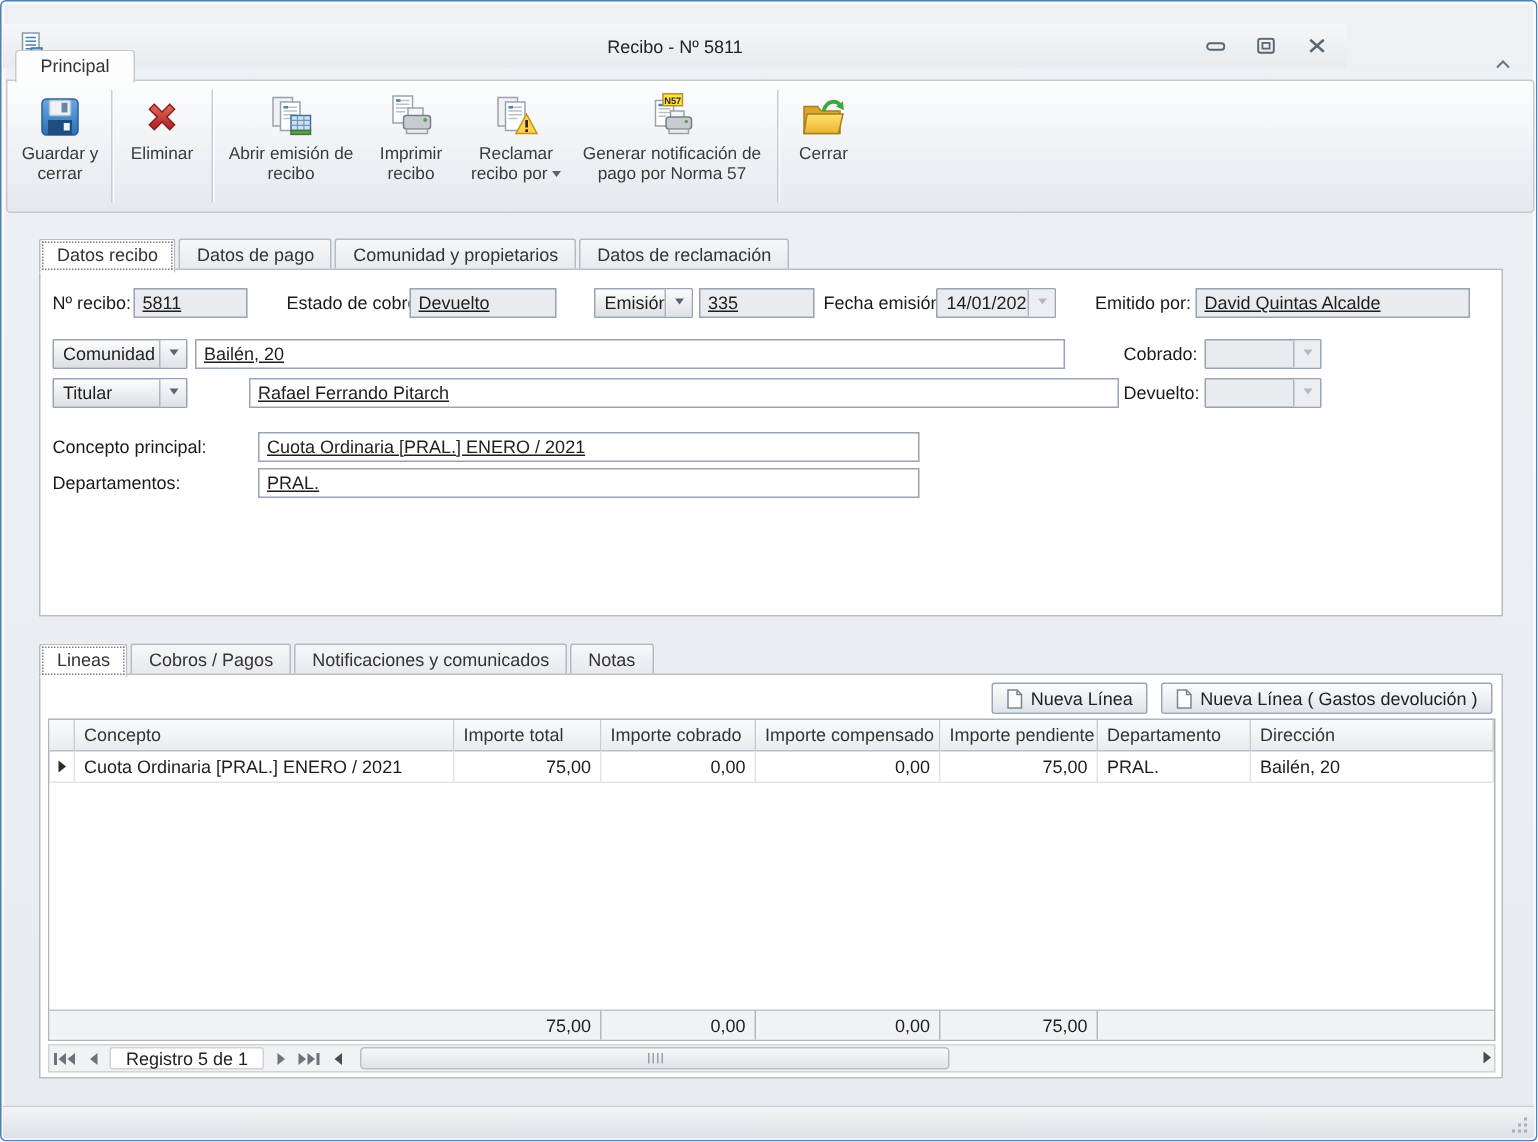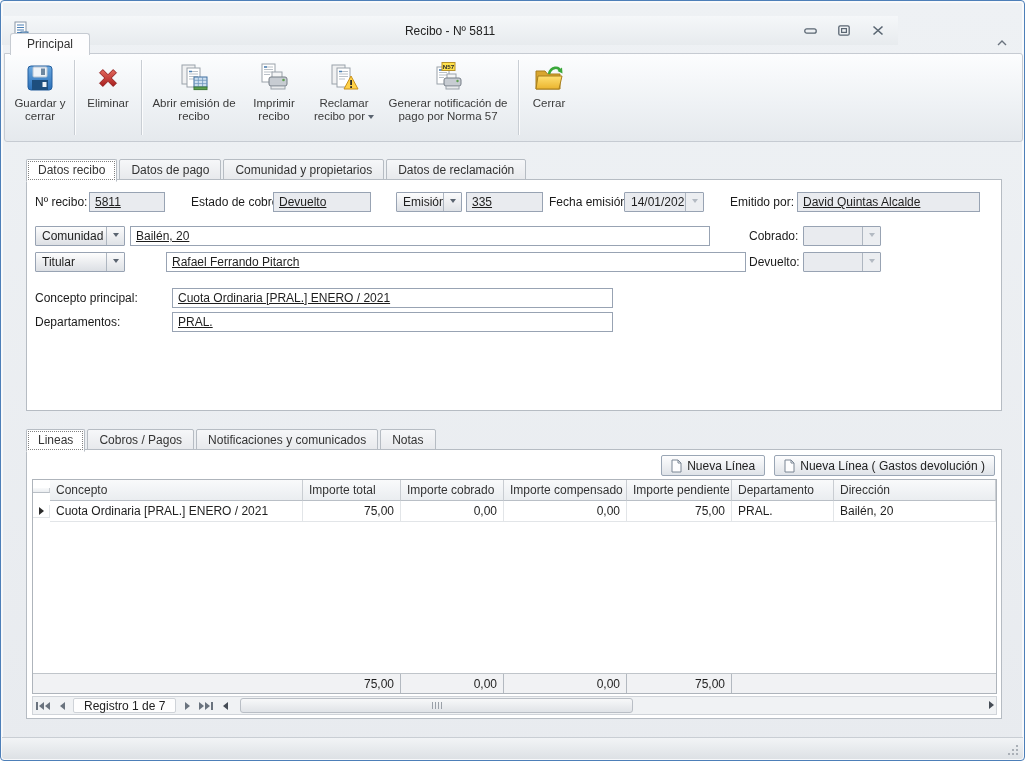--- a/index.html
+++ b/index.html
@@ -70,21 +70,21 @@
   .combo .arr-down { margin:0; top:0; }
 
   
   .actions { position:absolute; top:5px; right:6px; display:flex; gap:9px; }
   .abtn { height:21px; display:flex; align-items:center; gap:5px; padding:0 9px;
           border:1px solid #9aa6b5; border-radius:2px; background:linear-gradient(#fdfdfe,#dfe3e8); color:#222; }
 
   
   .grid { position:absolute; left:5px; top:29px; width:965px; height:215px; border:1px solid #aeb4bb;
           display:flex; flex-direction:column; background:#fff; }
-  .grow { display:flex;align-items:center; }
+  .grow { display:flex; }
   .gcell { padding:2px 6px; line-height:16px; white-space:nowrap; overflow:hidden; }
   .ghead .gcell { background:linear-gradient(#f9fafb,#eaedf0); border-right:1px solid #c9cdd2;
                   border-bottom:1px solid #b9bfc6; color:#333; }
   .gdata .gcell { border-right:1px solid #e2e5e8; border-bottom:1px solid #e2e5e8; }
   .c-ind{width:17px; flex:none; display:flex; align-items:center; justify-content:center;}
   .c0{width:253px; flex:none;} .c1{width:98px; flex:none;} .c2{width:103px; flex:none;}
   .c3{width:123px; flex:none;} .c4{width:105px; flex:none;} .c5{width:102px; flex:none;}
   .c6{flex:1;}
   .num { text-align:right; }
   .gfiller { flex:1; background:#fff; }
@@ -424,21 +424,21 @@
 
       <div class="navrow">
         <span class="nbtn">
             <i class="nbar"></i>
             <i class="tri-l"></i>
             <i class="tri-l"></i>
           </span>
         <span class="nbtn">
             <i class="tri-l"></i>
           </span>
-        <span class="rec-box">Registro 1 de 7</span>
+        <span class="rec-box">Registro 5 de 1</span>
         <span class="nbtn">
             <i class="tri-r"></i>
           </span>
         <span class="nbtn">
             <i class="tri-r"></i>
             <i class="tri-r"></i>
             <i class="nbar"></i>
           </span>
         <span class="nbtn">
             <i class="tri-l" style="border-right-color:#454c55;"></i>

